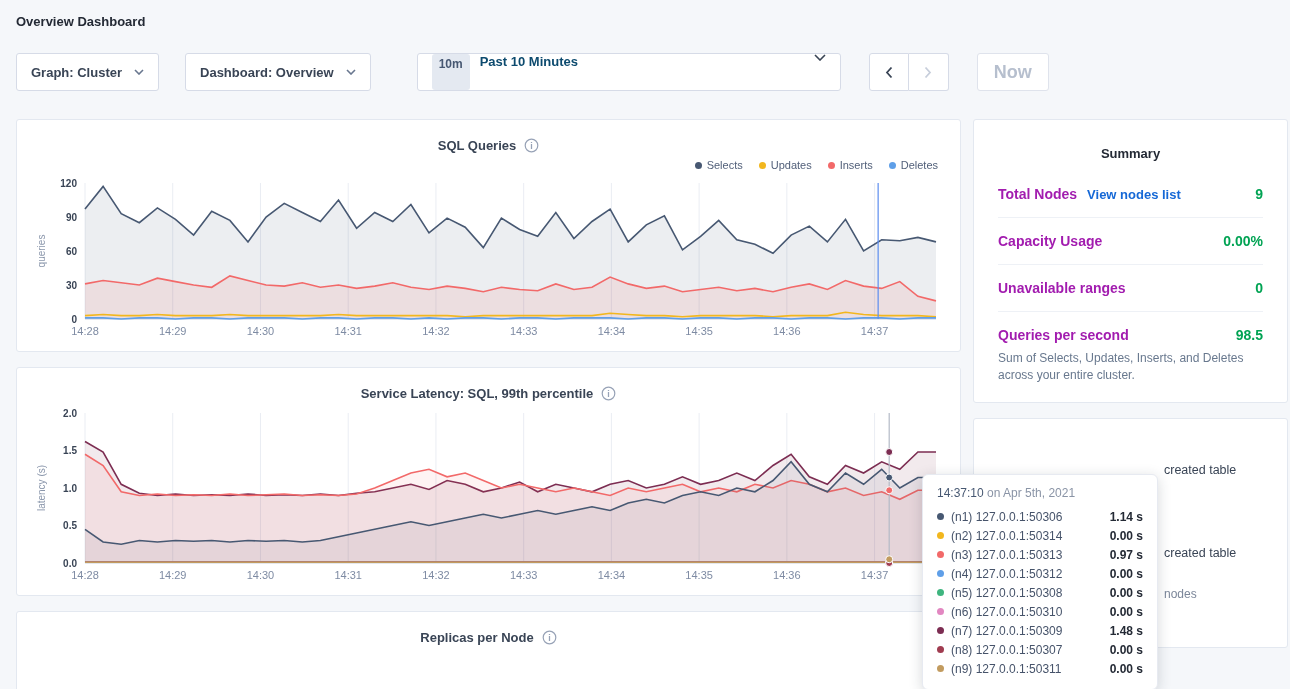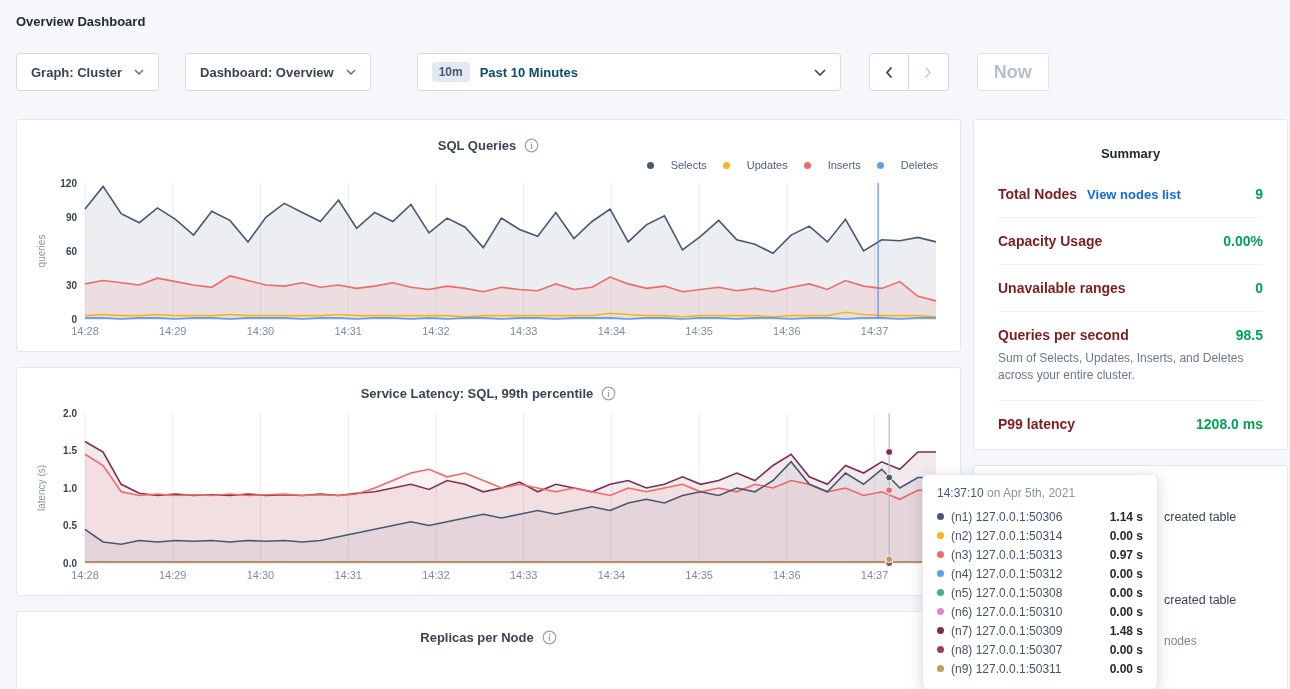--- a/index.html
+++ b/index.html
@@ -6,52 +6,52 @@
   html,body{width:1290px;height:689px;overflow:hidden}
   body{font-family:"Liberation Sans",sans-serif;background:#f5f7fa;color:#242a35;position:relative}
   .page{padding:14px 2px 0 16px}
   .page-title{font-size:13px;font-weight:700;color:#242a35;margin-bottom:24px}
 
   
   .toolbar{display:flex;align-items:center;margin-bottom:28px}
   .dropdown{display:flex;align-items:center;gap:12px;height:38px;padding:0 14px;background:#fff;
     border:1px solid #d6dbe7;border-radius:3px;font-size:13px;font-weight:700;color:#394455;cursor:pointer}
   .dd-graph{margin-right:26px}
-  .time-picker{margin-left:46px;width:424px;display:flex;align-items:center;gap:10px;height:38px;
+  .time-picker{margin-left:46px;width:424px;display:flex;gap:10px;height:38px;
     background:#fff;border:1px solid #d6dbe7;border-radius:3px;padding:0 14px;cursor:pointer}
   .badge{background:#e4e9f1;border-radius:3px;padding:3px 7px;font-size:12px;font-weight:700;color:#475872}
   .time-label{font-size:13px;font-weight:700;color:#0c4a6e;flex:1}
   .nav-group{display:flex;margin-left:28px}
   .nav-btn{width:40px;height:38px;background:#fff;border:1px solid #d6dbe7;display:flex;align-items:center;justify-content:center;cursor:pointer}
   .nav-prev{border-radius:3px 0 0 3px}
   .nav-next{border-radius:0 3px 3px 0;border-left:none;cursor:default}
   .now-btn{margin-left:28px;height:38px;padding:4px 16px;background:#fff;border:1px solid #dfe3ec;border-radius:3px;
     color:#b6bfce;font-size:18px;font-weight:700;cursor:default}
 
   
   .layout{display:flex;gap:12px;align-items:flex-start}
   .main-col{width:945px;flex:none}
   .side-col{flex:1;min-width:0}
   .panel{background:#fff;border:1px solid #e3e8f0;border-radius:3px}
 
   .chart-panel{padding:12px 16px 8px;margin-bottom:15px}
   .chart-head{display:flex;align-items:center;justify-content:center;gap:8px;font-size:13px;font-weight:700;color:#394455;padding:6px 0 4px}
   .legend{display:flex;justify-content:flex-end;gap:16px;font-size:11px;color:#52607a;margin:0 6px 2px 0;height:16px}
-  .legend-item{display:flex;align-items:center;gap:17px;cursor:pointer}
+  .legend-item{display:flex;align-items:center;gap:5px;cursor:pointer}
   .legend-dot{width:7px;height:7px;border-radius:50%;display:inline-block}
   .chart-box{display:block}
   .replicas-panel{padding:12px 16px;height:160px;margin-bottom:0}
 
   
   .summary-panel{padding:26px 24px 2px}
   .summary-title{text-align:center;font-size:13px;font-weight:700;color:#242a35;padding-bottom:10px}
   .summary-row{padding:15px 0;border-bottom:1px solid #eef1f6}
   .summary-row:last-child{border-bottom:none}
   .summary-row-top{display:flex;align-items:baseline}
-  .s-label{font-size:14px;font-weight:700;color:#7f1d1d}
+  .s-label{font-size:14px;font-weight:700;color:#a21caf}
   .s-link{font-size:13px;font-weight:700;color:#1568d6;margin-left:10px;text-decoration:none;cursor:pointer}
   .s-value{margin-left:auto;font-size:14px;font-weight:700;color:#00a353}
   .s-desc{font-size:12px;color:#68788e;line-height:1.45;margin-top:7px;max-width:256px}
 
   
   .events-panel{position:relative;height:230px;margin-top:15px;overflow:hidden}
   .event-item{position:absolute;left:190px;font-size:12.5px;color:#394455;white-space:nowrap}
   .event-item.muted{color:#7b8699;font-size:12px}
 
   
@@ -274,26 +274,20 @@
                 <span class="s-value">0</span>
               </div>
             </div>
             <div class="summary-row">
               <div class="summary-row-top">
                 <span class="s-label">Queries per second</span>
                 <span class="s-value">98.5</span>
               </div>
               <p class="s-desc">Sum of Selects, Updates, Inserts, and Deletes across your entire cluster.</p>
             </div>
-            <div class="summary-row">
-              <div class="summary-row-top">
-                <span class="s-label">P99 latency</span>
-                <span class="s-value">1208.0 ms</span>
-              </div>
-            </div>
           </div>
       </section>
 
       <section class="panel events-panel">
         <div id="events-body">
             <div class="event-item" style="top: 44px;">created table</div>
             <div class="event-item" style="top: 127px;">created table</div>
             <div class="event-item muted" style="top: 168px;">nodes</div>
           </div>
       </section>

